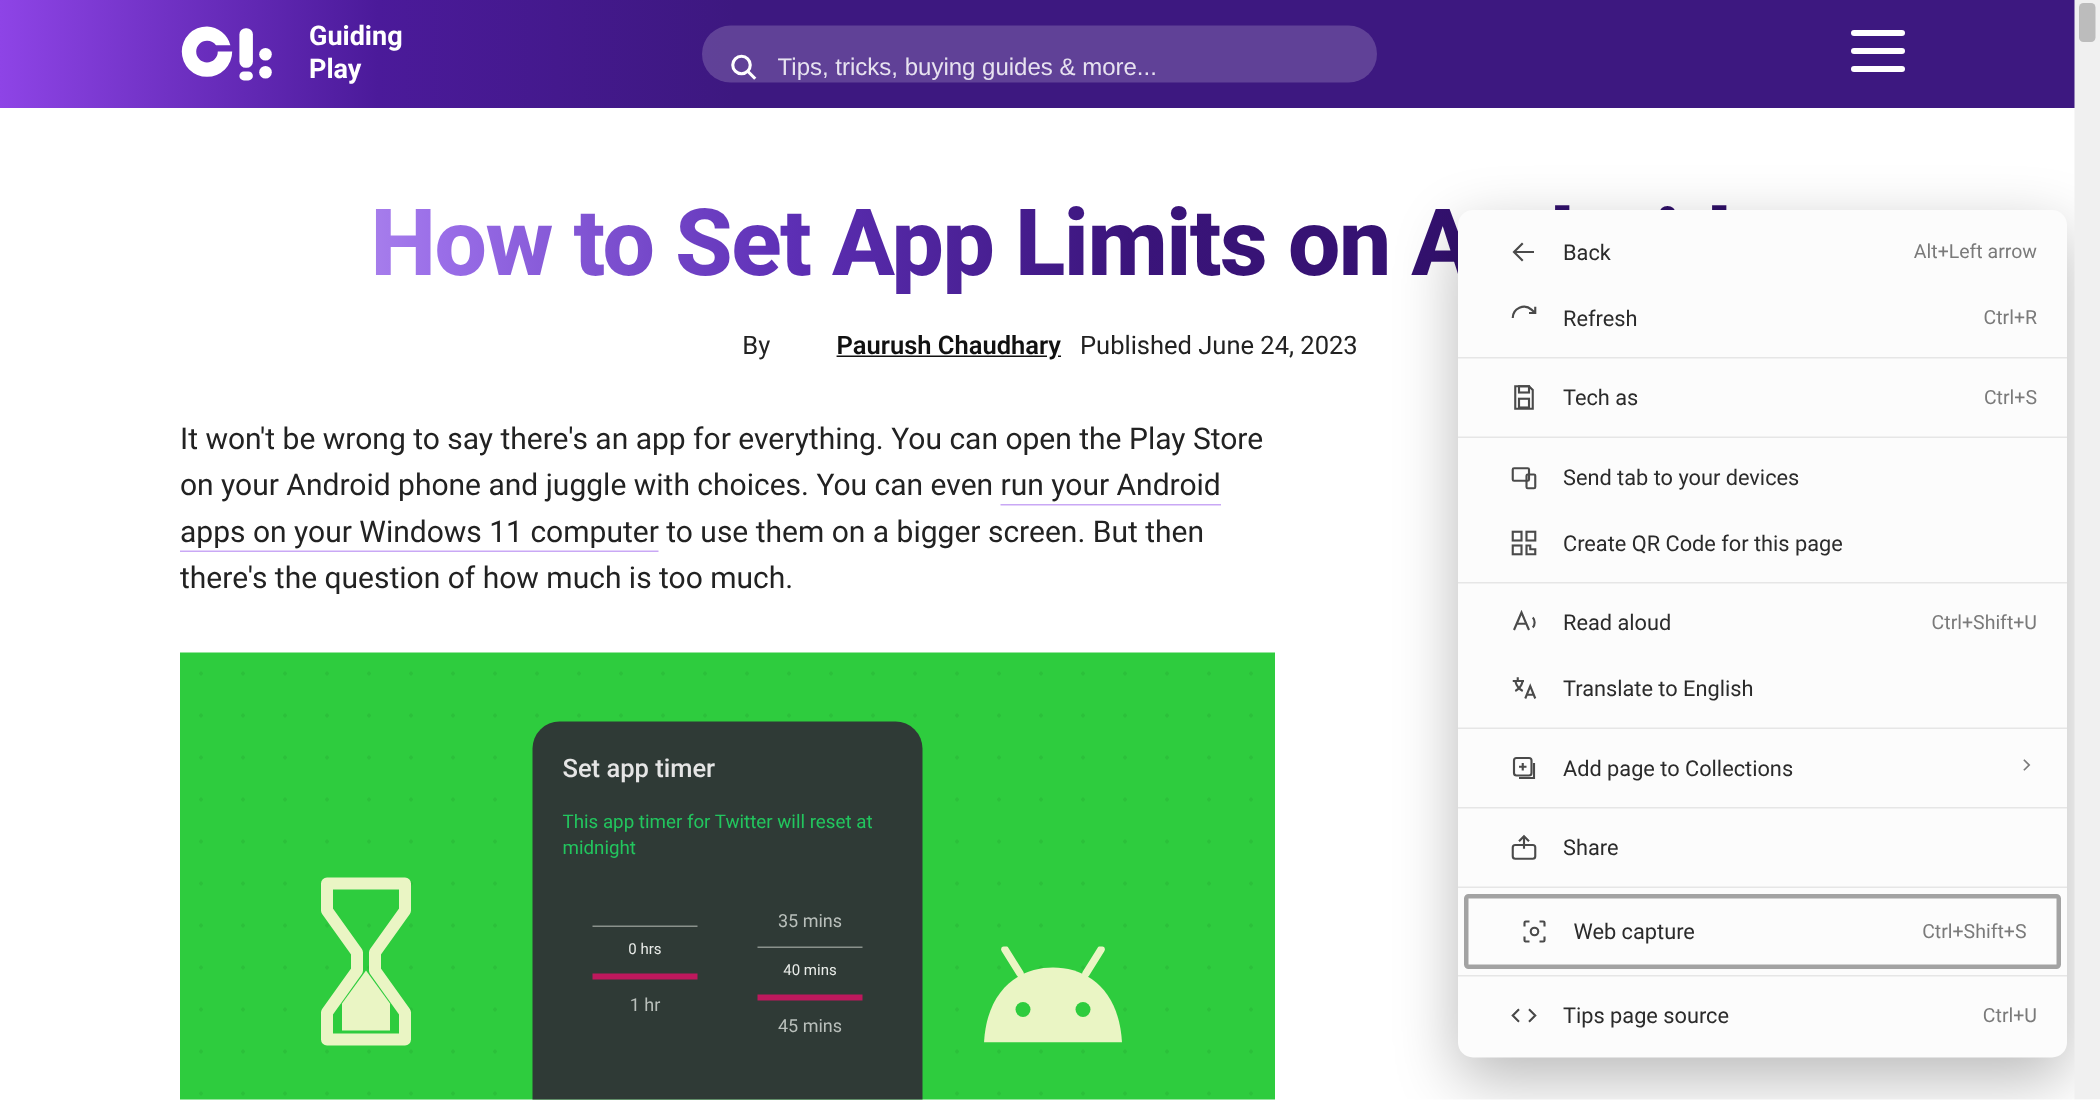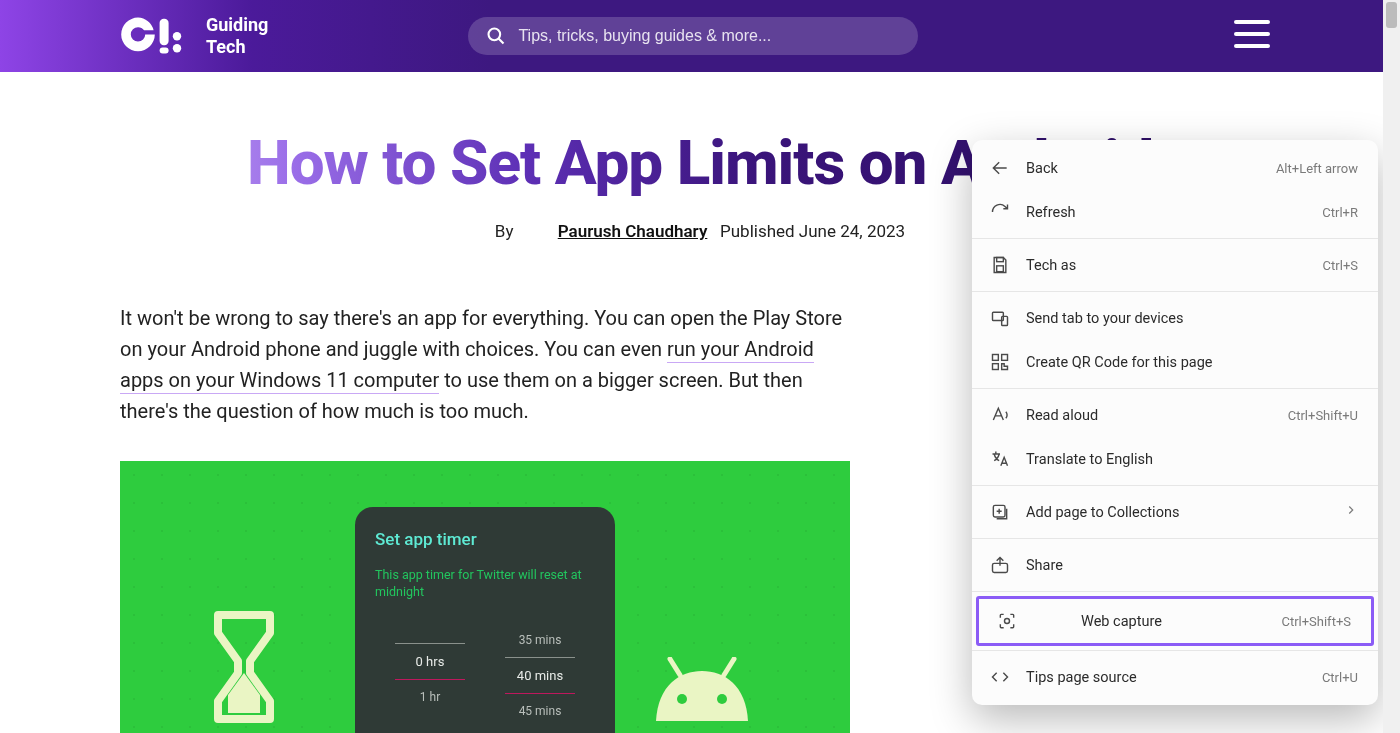--- a/index.html
+++ b/index.html
@@ -23,21 +23,21 @@
 .logo-wrap { display: flex; align-items: flex-start; gap: 14px; }
 .logo-icon { width: 72px; height: 42px; }
 .logo-text { color: #fff; font-weight: 700; font-size: 18px; line-height: 1.2; }
 .search-wrap {
   margin-left: 200px;
   background: rgba(255,255,255,0.18);
   border-radius: 999px;
   height: 38px;
   width: 450px;
   display: flex;
-  align-items: center;
+  align-items: flex-end;
   padding: 0 18px;
 }
 .search-wrap .sicon { color: #fff; width: 20px; height: 20px; flex-shrink: 0; }
 .search-wrap input {
   background: transparent;
   border: none;
   outline: none;
   color: #fff;
   font-size: 16px;
   margin-left: 12px;
@@ -74,21 +74,21 @@
   color: #222;
   font-size: 17px;
   margin-top: 22px;
 }
 .byline a { color: #111; font-weight: 600; text-decoration: underline; padding-left: 40px; }
 .body-text {
   font-size: 20px;
   color: #222;
   line-height: 1.55;
   max-width: 730px;
-  margin-top: 62px;
+  margin-top: 36px;
 }
 .body-text a {
   color: #222;
   text-decoration: none;
   border-bottom: 1.5px solid #c9a8f5;
   padding-bottom: 1px;
 }
 
 
 .feature {
@@ -107,26 +107,26 @@
 .phone-card {
   position: absolute;
   left: 235px; top: 46px;
   width: 260px; height: 280px;
   background: #2f3a36;
   border-radius: 18px 18px 0 0;
   color: #e6e7e4;
   padding: 22px 20px 0 20px;
   font-size: 13px;
 }
-.phone-card h4 { font-size: 17px; font-weight: 500; margin-bottom: 18px; color: #5eead4; }
+.phone-card h4 { font-size: 17px; font-weight: 500; margin-bottom: 18px; color: #e5e5e5; }
 .phone-card .sub { color: #22c55e; font-size: 12.5px; line-height: 1.35; }
 .wheel { margin-top: 22px; display: flex; justify-content: space-around; color: #b9bfbb; font-size: 12px; text-align: center; }
 .wheel .col { width: 70px; }
 .wheel .row { padding: 10px 0; }
-.wheel .sel { color: #e8ebe8; border-top: 1px solid #8a918c; border-bottom: 1px solid #be185d; font-size: 13px; }
+.wheel .sel { color: #e8ebe8; border-top: 1px solid #8a918c; border-bottom: 4px solid #be185d; font-size: 10px; }
 .hourglass {
   position: absolute; left: 92px; top: 148px;
   width: 64px; height: 116px;
 }
 .android {
   position: absolute; right: 96px; top: 196px;
   width: 104px; height: 64px;
 }
 
 
@@ -139,35 +139,34 @@
   border-radius: 10px;
   box-shadow: 0 14px 42px rgba(0,0,0,0.28);
   padding: 6px 0;
   font-size: 14.5px;
   color: #2b2b2b;
 }
 .ctxmenu .item {
   display: flex;
   align-items: center;
   height: 44px;
-  padding: 0 20px 0 18px;
+  padding: 0 20px 0 34px;
   cursor: pointer;
   position: relative;
 }
 .ctxmenu .sep { height: 1px; background: #e6e6e6; margin: 4px 0; }
 .ctxmenu .icn { width: 20px; height: 20px; margin-right: 16px; color: #4a4a4a; flex-shrink: 0; }
 .ctxmenu .lbl { flex: 1; }
 .ctxmenu .shc { color: #7a7a7a; font-size: 13px; text-align: right; }
 .ctxmenu .chev { color: #7a7a7a; }
 .ctxmenu .highlighted {
-  border: 3px solid #8b5cf6;
+  border: 3px solid #a3a3a3;
   border-radius: 3px;
   margin: 2px 4px;
   height: 50px;
-  gap: 48px;
 }
 
 
 .scrollbar {
   position: absolute;
   right: 0; top: 0;
   width: 17px; height: 733px;
   background: #f0f0f0;
 }
 .scrollbar .thumb {
@@ -187,21 +186,21 @@
       <g fill="#fff">
         <path d="M30 6a28 28 0 1 0 28 28h-16a12 12 0 1 1-12-12 12 12 0 0 1 10 5h16A28 28 0 0 0 30 6z"></path>
         <rect x="66" y="8" width="15" height="44" rx="7"></rect>
         <rect x="66" y="56" width="15" height="10" rx="5"></rect>
         <rect x="88" y="30" width="14" height="14" rx="7"></rect>
         <rect x="88" y="50" width="14" height="14" rx="7"></rect>
       </g>
     </svg>
     <div class="logo-text">
       <div>Guiding</div>
-      <div>Tech</div>
+      <div>Play</div>
     </div>
   </div>
   <div class="search-wrap">
     <svg class="sicon" viewBox="0 0 24 24" fill="none" stroke="currentColor" stroke-width="2.5">
       <circle cx="10" cy="10" r="7"></circle>
         <line x1="15" y1="15" x2="21" y2="21"></line>
     </svg>
     <input type="text" placeholder="Tips, tricks, buying guides &amp; more..." style="">
   </div>
   <div class="hamburger">

